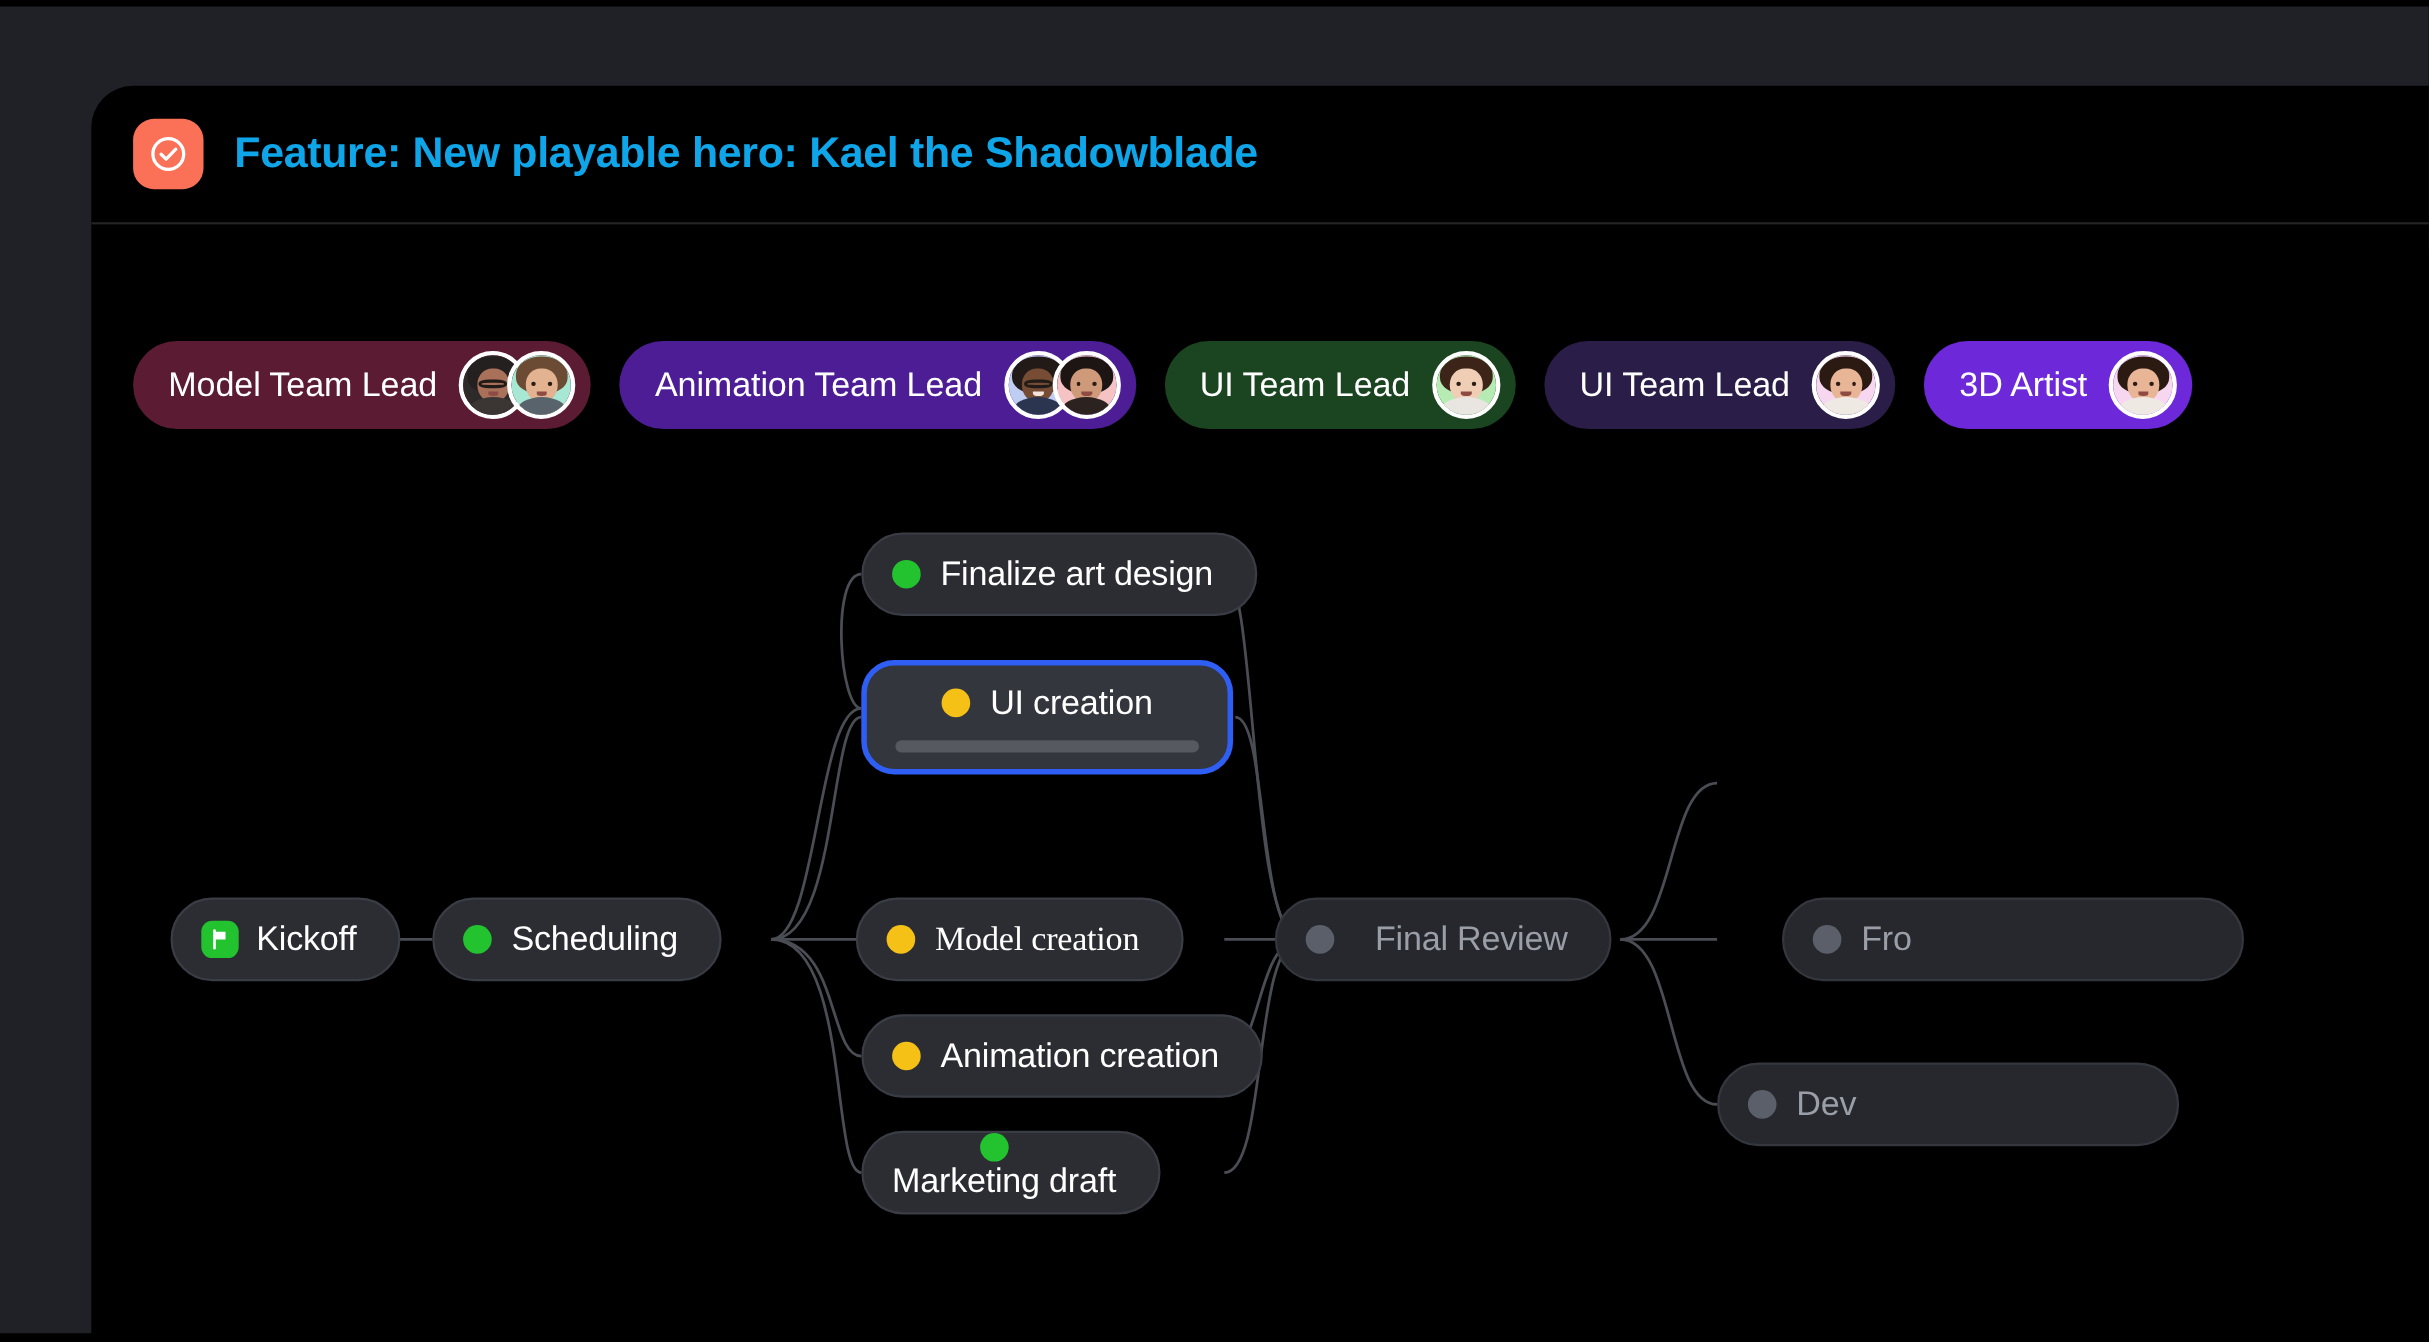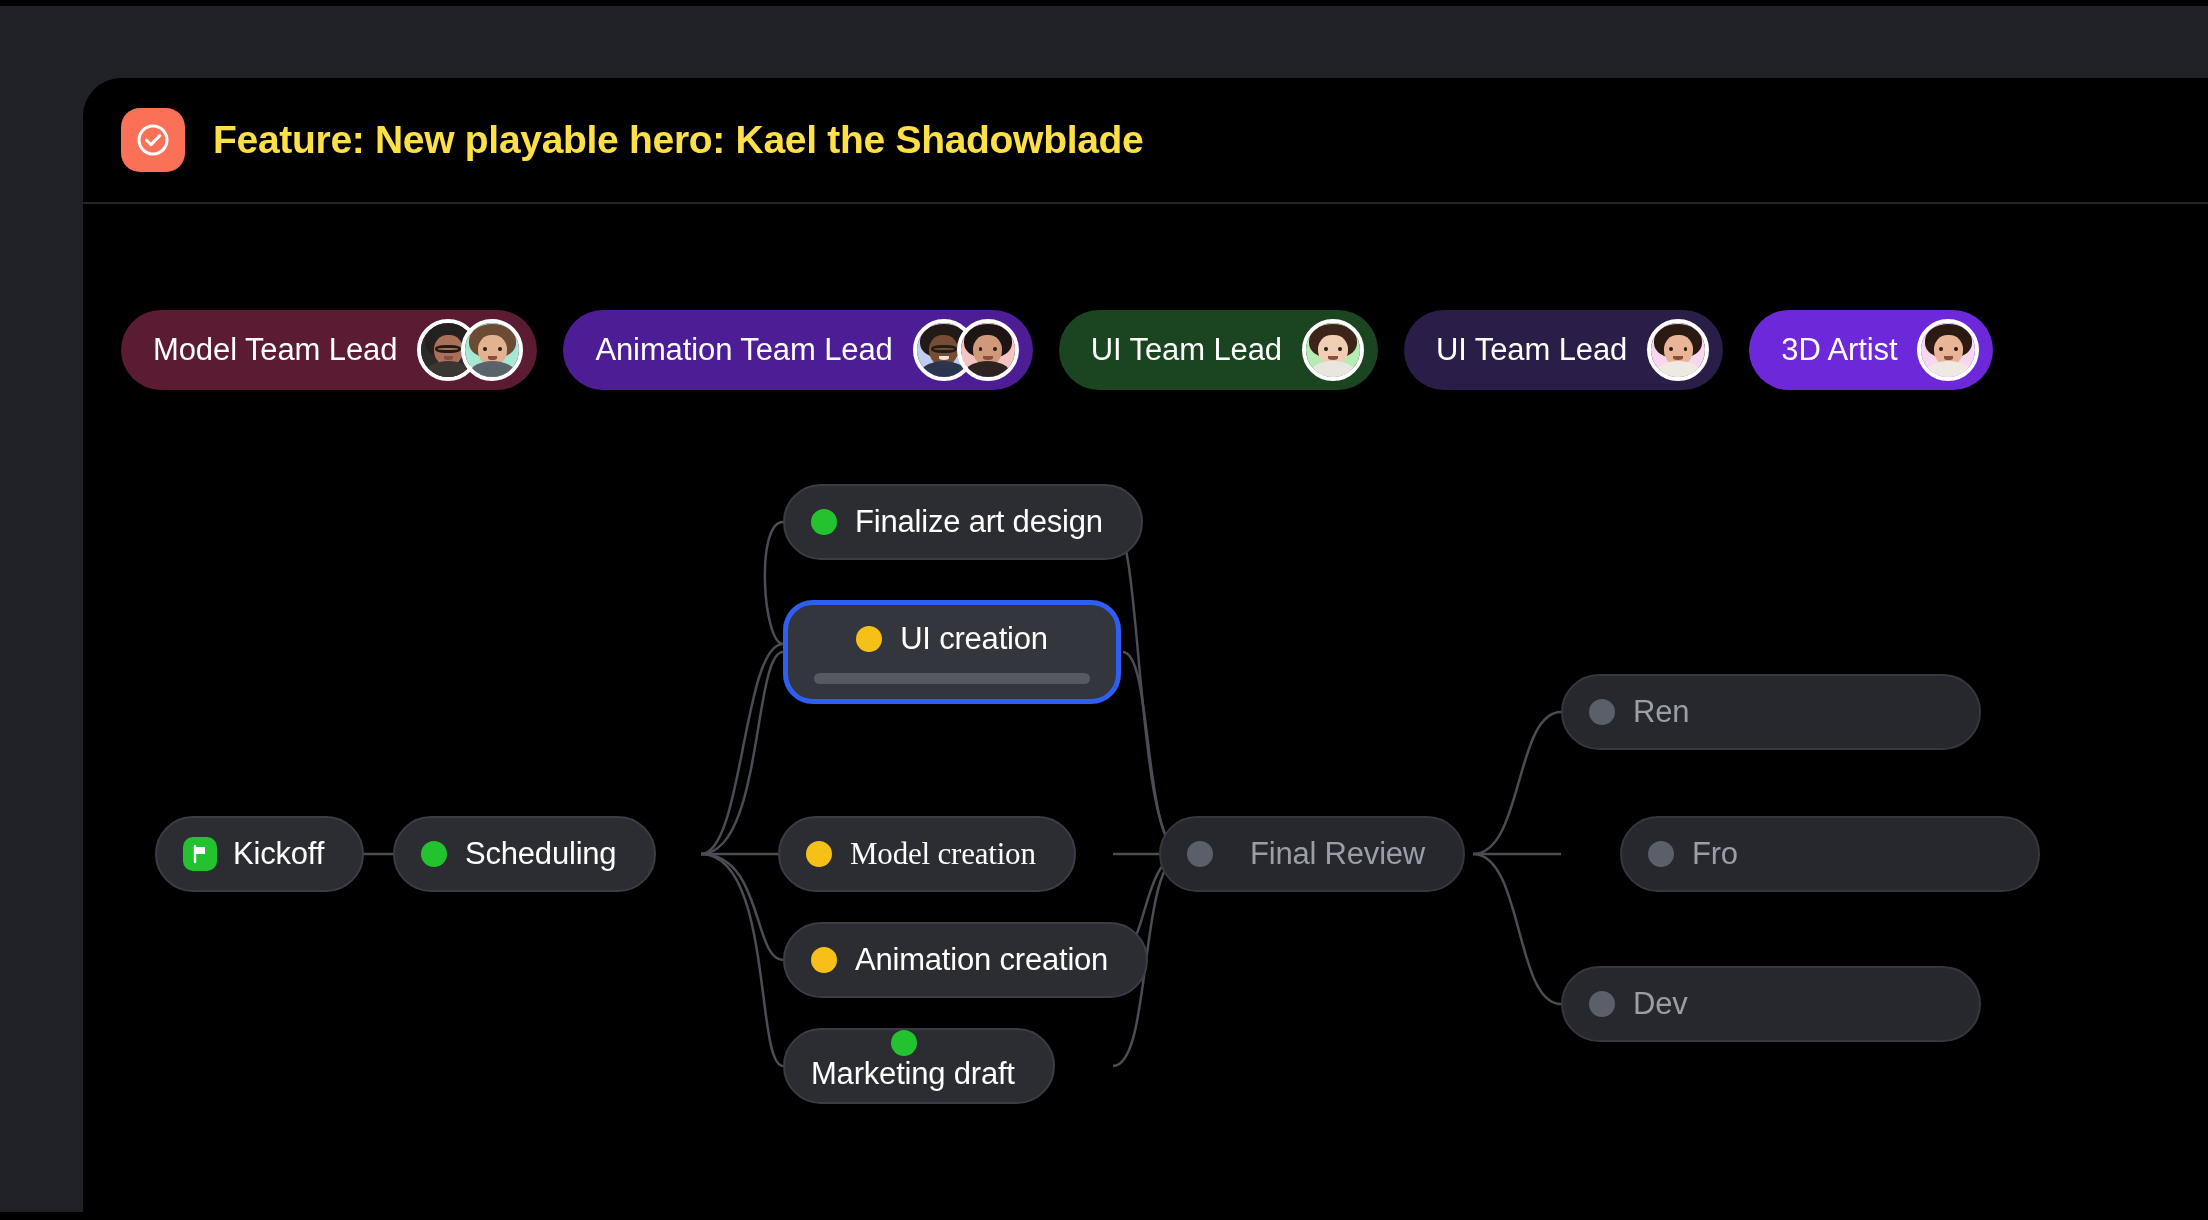--- a/index.html
+++ b/index.html
@@ -64,21 +64,21 @@
     border-radius: 19px;
     background: #fb7158;
     display: flex;
     align-items: center;
     justify-content: center;
     flex: 0 0 auto;
   }
   .header-icon svg { display: block; }
   .header-title {
     margin-left: 28px;
-    color: #fde047;
+    color: #0ea5e9;
     font-size: 39px;
     font-weight: bold;
     letter-spacing: -0.3px;
     white-space: nowrap;
   }
 
   
   .chips-row {
     position: absolute;
     left: 38px;
@@ -437,24 +437,20 @@
       <div class="node" style="left:700px; top:824px;flex-direction:column;">
         <span class="node-dot" style="background:#22c32e"></span>
         <span class="node-label">Marketing draft</span>
       </div>
 
       <div class="node muted" style="left:1076px; top:612px;gap:19px;">
         <span class="node-dot" style="background:#5a5f69"></span>
         <span class="node-label">Final Review</span>
       </div>
 
-      <div class="node muted" style="left:1478px; top:470px; width:420px;">
-        <span class="node-dot" style="background:#5a5f69"></span>
-        <span class="node-label">Ren</span>
-      </div>
 
       <div class="node muted" style="left:1537px; top:612px; width:420px;">
         <span class="node-dot" style="background:#5a5f69"></span>
         <span class="node-label">Fro</span>
       </div>
 
       <div class="node muted" style="left:1478px; top:762px; width:420px;">
         <span class="node-dot" style="background:#5a5f69"></span>
         <span class="node-label">Dev</span>
       </div>

